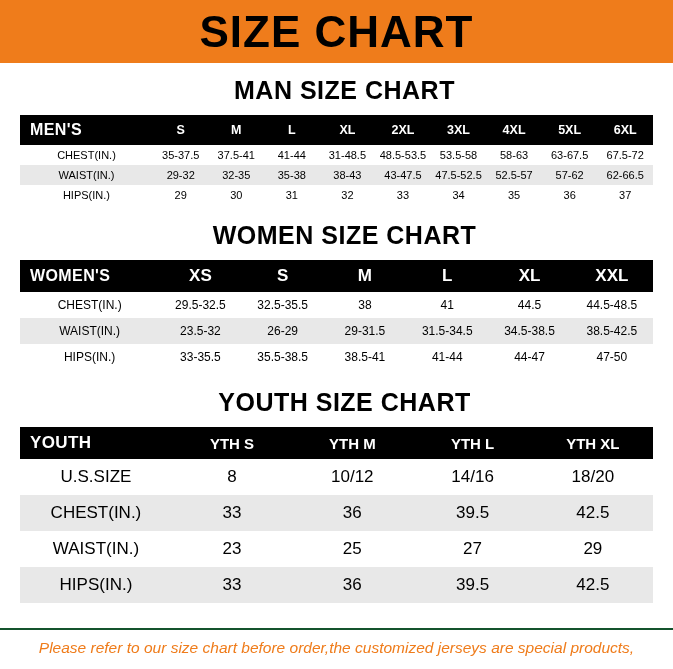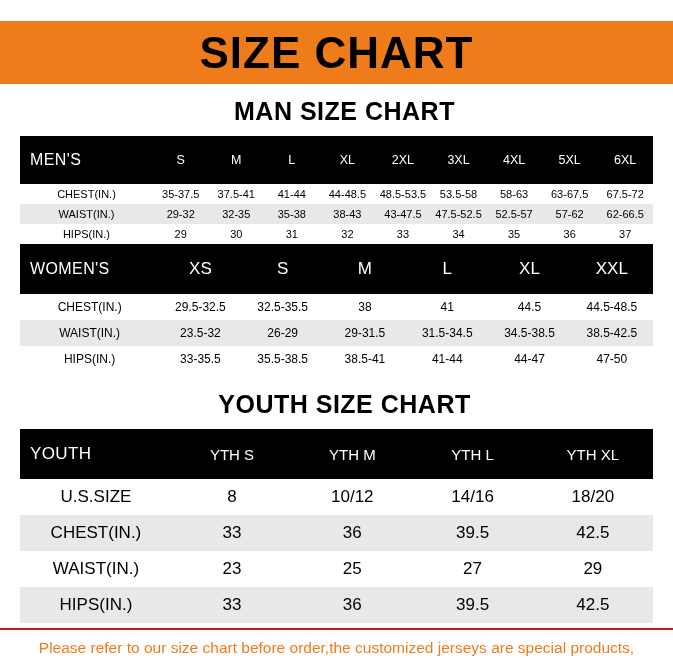--- a/index.html
+++ b/index.html
@@ -23,21 +23,20 @@
     display: flex;
     flex-direction: column;
   }
   
   .banner {
     background: #ef7c1b;
     height: 63px;
     display: flex;
     align-items: center;
     justify-content: center;
-    margin-top: 21px;
   }
   .banner-title {
     font-family: "Liberation Sans", sans-serif;
     font-weight: bold;
     font-size: 44px;
     letter-spacing: 1px;
     color: #000;
     line-height: 1;
   }
   
@@ -67,22 +66,22 @@
   table.size-table td {
     text-align: center;
     vertical-align: middle;
   }
   
   table.size-table thead tr {
     background: #000;
     color: #fff;
   }
   table.size-table thead th {
-    font-weight: normal;
-    padding: 15px 2px;
+    font-weight: bold;
+    padding: 6px 2px;
   }
   table.size-table thead th.corner {
     text-align: left;
     padding-left: 10px;
     font-size: 16px;
     letter-spacing: 0.4px;
   }
   
   table.size-table tbody tr.odd { background: #ffffff; }
   table.size-table tbody tr.even { background: #e8e8e8; }
@@ -106,26 +105,27 @@
 
   
   #youth-table thead th { font-size: 15px; }
   #youth-table thead th.corner { font-size: 17px; }
   #youth-table tbody td { font-size: 17px; padding: 8px 2px; }
 
   
   .footer-note {
     margin-top: auto;
     background: #fff;
-    border-top: 2px solid #b91c1c;
+    border-top: 2px solid #14532d;
     padding: 8px 12px 10px 12px;
     text-align: center;
     color: #ef7c1b;
     font-size: 15.5px;
     line-height: 1.35;
+    font-style: italic;
   }
   .footer-note div { white-space: nowrap; }
 </style>
 </head>
 <body>
 
 <div class="page">
 
   <div class="banner">
     <div class="banner-title">SIZE CHART</div>
@@ -147,21 +147,21 @@
           <th>5XL</th>
           <th>6XL</th>
         </tr>
       </thead>
       <tbody>
         <tr class="odd">
           <td class="rowlabel">CHEST(IN.)</td>
           <td>35-37.5</td>
           <td>37.5-41</td>
           <td>41-44</td>
-          <td>44-48.5</td>
+          <td>31-48.5</td>
           <td>48.5-53.5</td>
           <td>53.5-58</td>
           <td>58-63</td>
           <td>63-67.5</td>
           <td>67.5-72</td>
         </tr>
         <tr class="even">
           <td class="rowlabel">WAIST(IN.)</td>
           <td>29-32</td>
           <td>32-35</td>
@@ -182,20 +182,21 @@
           <td>33</td>
           <td>34</td>
           <td>35</td>
           <td>36</td>
           <td>37</td>
         </tr>
       </tbody>
     </table>
   </div>
 
+  <div class="section-heading heading-women">WOMEN SIZE CHART</div>
   <div class="table-wrap">
     <table class="size-table" id="women-table">
       <thead>
         <tr>
           <th class="corner" style="width:22%">WOMEN'S</th>
           <th>XS</th>
           <th>S</th>
           <th>M</th>
           <th>L</th>
           <th>XL</th>

